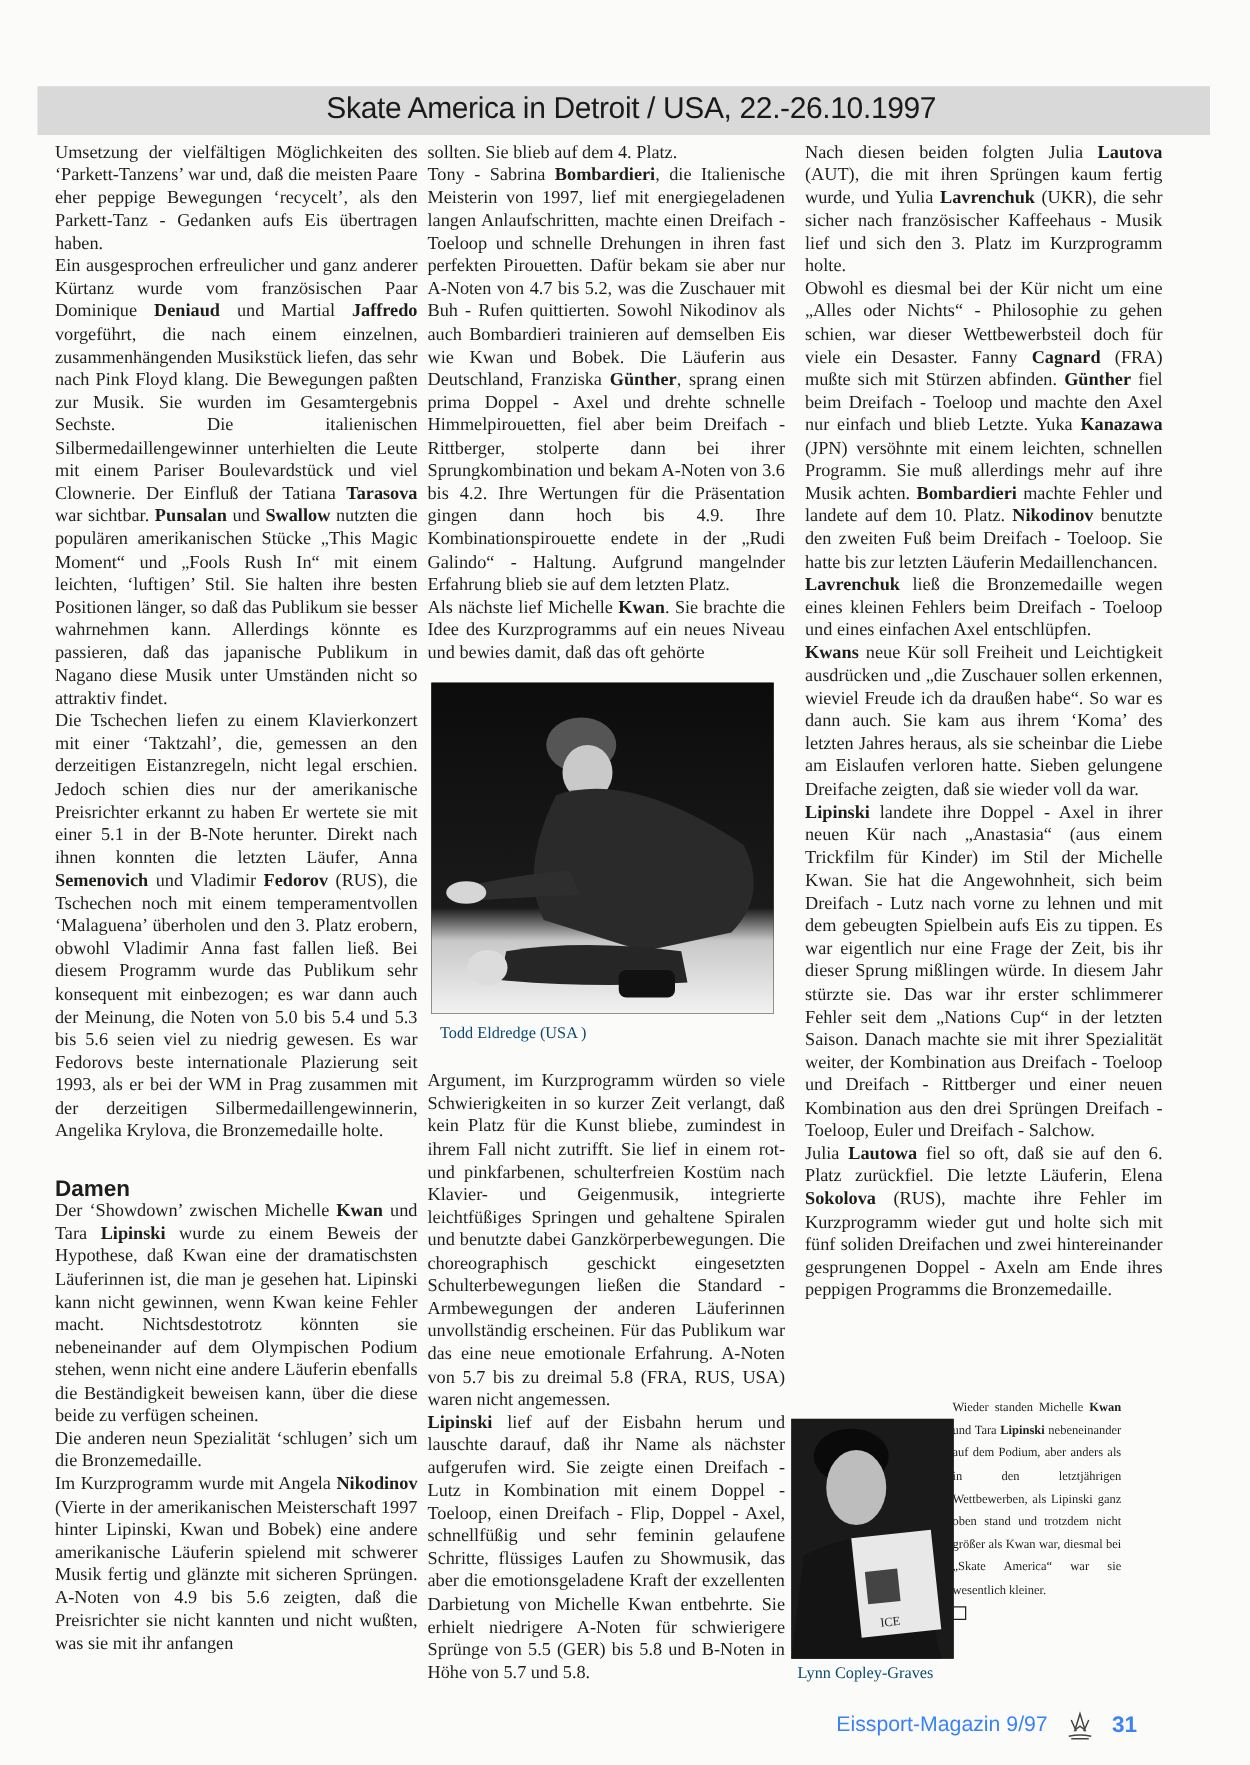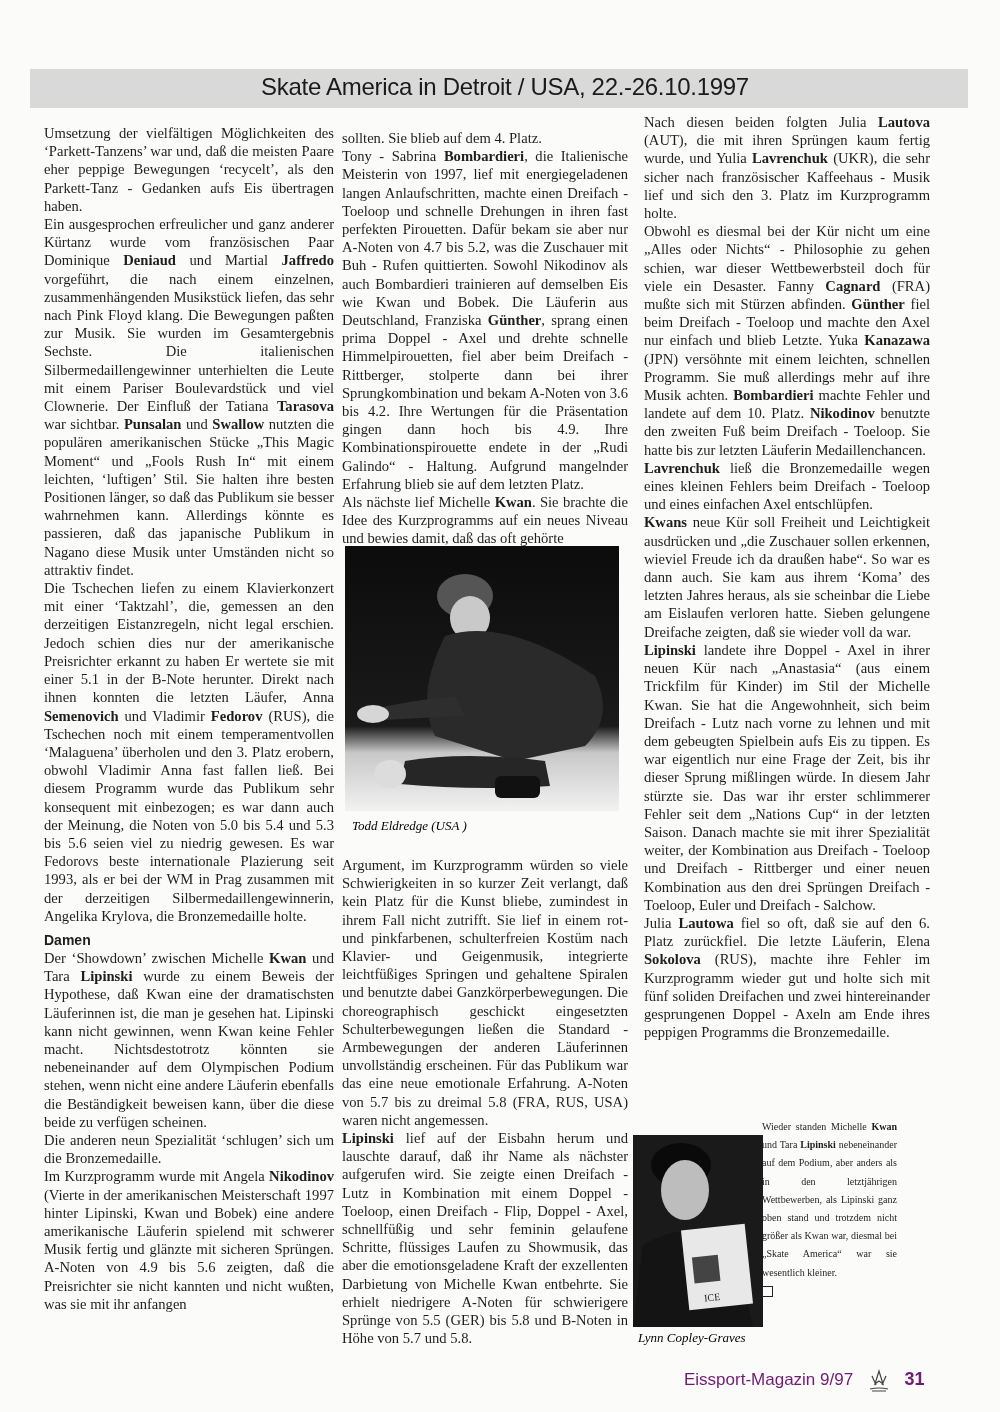--- a/index.html
+++ b/index.html
@@ -2,33 +2,33 @@
 <html><head>
 <meta charset="utf-8">
 <style>
   html,body{margin:0;padding:0;background:#fbfbfa;}
   body{width:1000px;height:1412px;position:relative;overflow:hidden;font-family:"Liberation Serif",serif;color:#1e1e1e;}
   .title-bar{position:absolute;left:30px;top:69px;width:938px;height:39px;background:#d9d9d9;}
   .title-bar h1{margin:0;position:absolute;left:12px;right:0;top:4px;text-align:center;font-family:"Liberation Sans",sans-serif;font-weight:normal;font-size:24px;letter-spacing:-0.3px;color:#1a1a1a;}
   .col{position:absolute;font-size:14.6px;line-height:18.2px;text-align:justify;hyphens:manual;}
   .col p{margin:0;}
   .col b{font-weight:bold;}
-  .c1{left:44px;top:124px;width:290px;}
-  .c2{left:342px;top:129px;width:286px;}
+  .c1{left:44px;top:113px;width:290px;}
+  .c2{left:342px;top:113px;width:286px;}
   .c3{left:644px;top:113px;width:286px;}
-  h2.section{font-family:"Liberation Sans",sans-serif;font-size:14px;font-weight:bold;margin:6px 0 0 0;line-height:18px;}
+  h2.section{font-family:"Liberation Sans",sans-serif;font-size:18px;font-weight:bold;margin:28px 0 0 0;line-height:18px;}
   .photo{position:absolute;background:#111;}
   .photo1{left:345px;top:546px;width:274px;height:265px;overflow:hidden;}
   .photo2{left:633px;top:1135px;width:130px;height:192px;overflow:hidden;}
-  .caption{position:absolute;font-style:italic;font-size:13px;color:#000000;text-align:center;}
+  .caption{position:absolute;font-size:13px;color:#0c4a6e;text-align:center;}
   .cap1{left:352px;top:818px;}
   .cap2{left:638px;top:1330px;}
   .wrap-text{position:absolute;left:762px;top:1118px;width:135px;font-size:10px;line-height:18.2px;text-align:justify;}
   .end-mark{display:inline-block;width:9px;height:9px;border:1.5px solid #222;vertical-align:middle;}
-  .footer{position:absolute;left:684px;top:1368px;font-family:"Liberation Sans",sans-serif;font-size:17px;color:#701a75;}
+  .footer{position:absolute;left:669px;top:1368px;font-family:"Liberation Sans",sans-serif;font-size:17px;color:#3b82f6;}
   .footer .mag{display:inline-block;}
   .footer .logo{display:inline-block;width:26px;height:26px;vertical-align:middle;margin:0 8px;}
   .footer .page{font-weight:bold;font-size:18px;}
 </style>
 </head>
 <body>
 
 <div class="title-bar">
   <h1>Skate America in Detroit / USA, 22.-26.10.1997</h1>
 </div>

